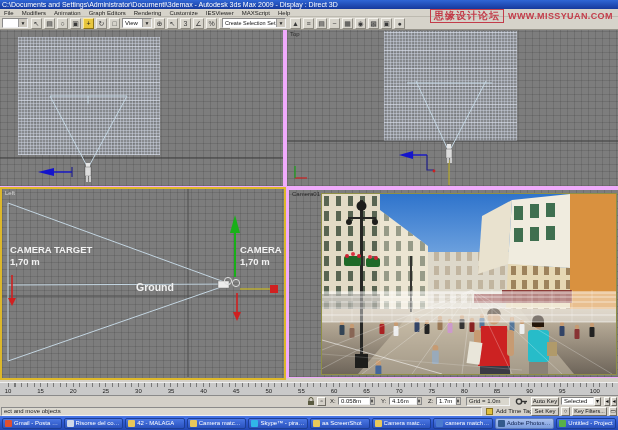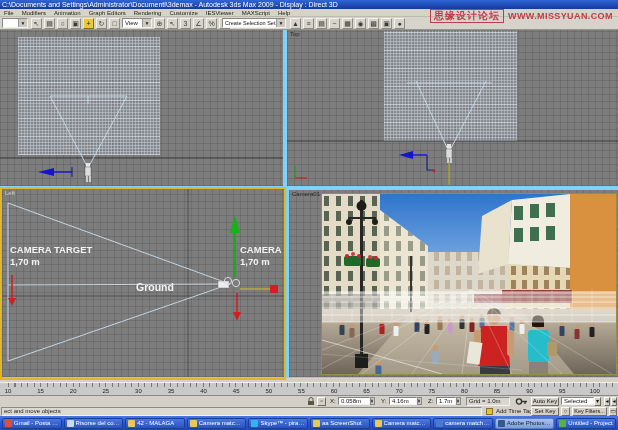--- a/index.html
+++ b/index.html
@@ -1,18 +1,18 @@
 <!DOCTYPE html>
 <html><head>
 <meta charset="utf-8">
 <style>
   html,body{margin:0;padding:0;background:#444;}
   #app{position:relative;width:618px;height:430px;overflow:hidden;
        font-family:"Liberation Sans","DejaVu Sans",sans-serif;
-       background:#7dd3fc;-webkit-font-smoothing:antialiased;}
+       background:#f0abfc;-webkit-font-smoothing:antialiased;}
   .abs{position:absolute;}
   
   #titlebar{left:0;top:0;width:618px;height:9px;background:linear-gradient(#2f66d6,#16399c);
             color:#fff;font-size:7px;line-height:9px;padding-left:2px;box-sizing:border-box;white-space:nowrap;overflow:hidden;}
   
   #menubar{left:0;top:9px;width:618px;height:8px;background:#d6d3ca;font-size:6px;line-height:8px;color:#1c1c1c;white-space:nowrap;overflow:hidden;border-bottom:1px solid #bdbab0;box-sizing:border-box;}
   .mi{display:inline-block;padding:0 4px;}
   
   #toolbar{left:0;top:17px;width:618px;height:13px;background:#d6d3ca;border-bottom:1px solid #97948b;box-sizing:border-box;}
   .combo{position:absolute;top:1px;height:10px;background:#fff;border:1px solid;border-color:#8a8a8a #f2f2f2 #f2f2f2 #8a8a8a;font-size:6px;line-height:9px;padding-left:2px;box-sizing:border-box;color:#111;white-space:nowrap;overflow:hidden;}
@@ -143,21 +143,21 @@
         <polyline points="140,125 140,140 147,140" fill="none" stroke="#202088" stroke-width="1.2"></polyline>
         <circle cx="147" cy="141" r="1.4" fill="#cc2020"></circle>
       </g>
       <g stroke-width="1.2" fill="none">
         <line x1="8" y1="148" x2="20" y2="148" stroke="#cc2020"></line>
         <line x1="8" y1="148" x2="8" y2="136" stroke="#18a018"></line>
       </g>
     </svg>
   </div>
 
-  <div class="vp" style="left:2px;top:189px;width:282px;height:188px;">
+  <div class="vp" style="left:2px;top:189px;width:282px;height:228px;">
     <span class="vplabel" style="color:#d8d8d8;">Left</span>
     <svg width="282" height="188">
       <line x1="186" y1="0" x2="186" y2="188" stroke="#4f4f4f" stroke-width="1"></line>
       <line x1="0" y1="107" x2="282" y2="107" stroke="#4f4f4f" stroke-width="1"></line>
       <g stroke="#c4d6e2" stroke-width="1" fill="none">
         <line x1="6" y1="14" x2="228" y2="95"></line>
         <line x1="6" y1="172" x2="228" y2="95"></line>
         <line x1="6" y1="14" x2="6" y2="172"></line>
         <line x1="6" y1="96" x2="228" y2="95"></line>
       </g>

